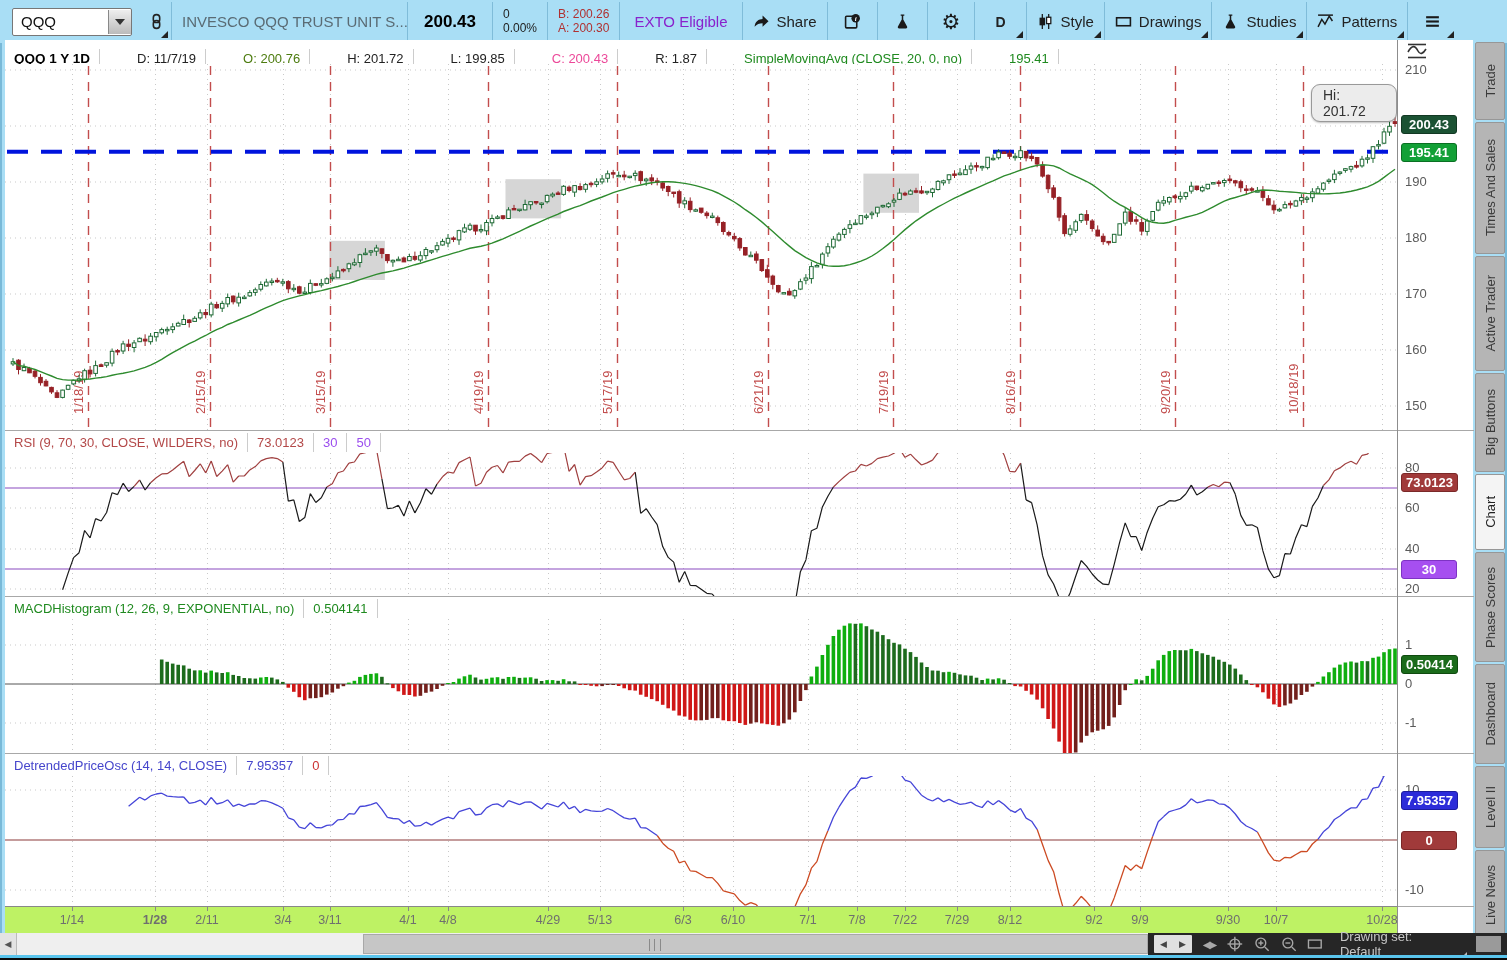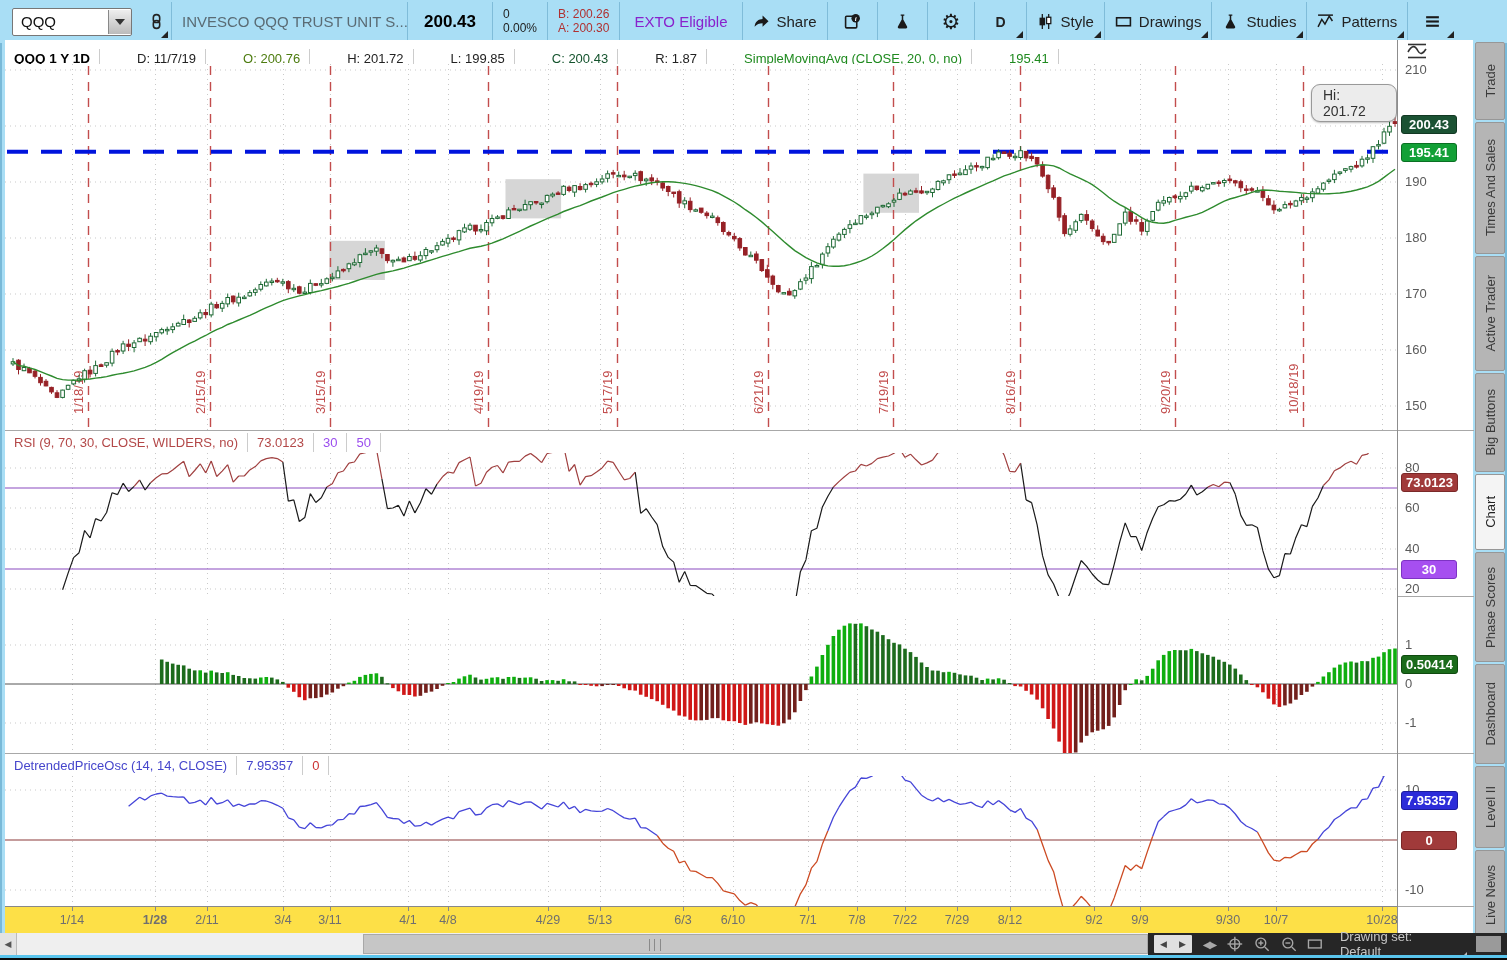--- a/index.html
+++ b/index.html
@@ -26,21 +26,21 @@
   .chart-col{position:absolute;left:5px;top:40px;width:1392px;height:893px;background:#fff;}
   .hdr{position:absolute;left:0;width:1392px;height:23px;background:#fff;display:flex;align-items:center;font-size:13px;border-top:1px solid #a8a8a8;box-sizing:border-box;}
   .hdr .seg{padding:2px 9px;border-right:1px solid #ccc;white-space:nowrap;}
   #main-hdr{top:8px;height:24px;border-top:none;border-bottom:4px solid #84cc16;gap:28px;}
   #main-hdr .seg:first-child{font-weight:bold;font-size:13.5px;}
   .plot{position:absolute;left:0;width:1392px;background:#fff;}
   #main-plot{top:24px;height:366px;}
   #rsi-hdr{top:390px;}  #rsi-plot{top:413px;height:143px;}
   #macd-hdr{top:556px;} #macd-plot{top:579px;height:134px;}
   #dpo-hdr{top:713px;}  #dpo-plot{top:736px;height:130px;}
-  #xaxis{position:absolute;left:0;top:866px;width:1392px;height:27px;background:#fde047;border-top:1px solid #888;box-sizing:border-box;}
+  #xaxis{position:absolute;left:0;top:866px;width:1392px;height:27px;background:#bef264;border-top:1px solid #888;box-sizing:border-box;}
   .xtick{position:absolute;top:6px;width:44px;margin-left:-22px;text-align:center;font-size:12.5px;color:#6f6f6f;}
   .xtickmark{position:absolute;top:0;width:1px;height:4px;background:#888;}
   .hi-bubble{position:absolute;left:1306px;top:44px;background:#ececec;border:1px solid #999;border-radius:9px;padding:2px 11px;font-size:14px;color:#333;box-shadow:0 1px 2px rgba(0,0,0,.25);}
   
   .axis-col{position:absolute;left:1397px;top:40px;width:76px;height:893px;background:#fff;border-left:1px solid #8d8d8d;box-sizing:border-box;}
   .ax{position:absolute;left:7px;font-size:13px;color:#5a5a5a;}
   .ax-sep{position:absolute;left:0;width:76px;height:1px;background:#a8a8a8;}
   .badge{position:absolute;left:3px;min-width:56px;box-sizing:border-box;text-align:center;color:#fff;font-size:13px;font-weight:bold;border-radius:3px;padding:1px 4px;}
   .axis-icon{position:absolute;left:8px;top:2px;}
   
@@ -171,21 +171,21 @@
     </div>
   </div>
 
   <div class="chart-col">
     <div class="hdr" id="main-hdr">
         <div class="seg" style="color: rgb(0, 0, 0);">QQQ 1 Y 1D</div>
         <div class="seg" style="color: rgb(34, 34, 34);">D: 11/7/19</div>
         <div class="seg" style="color: #4d7c0f;">O: 200.76</div>
         <div class="seg" style="color: rgb(34, 34, 34);">H: 201.72</div>
         <div class="seg" style="color: rgb(34, 34, 34);">L: 199.85</div>
-        <div class="seg" style="color: #14532d;">C: 200.43</div>
+        <div class="seg" style="color: #ec4899;">C: 200.43</div>
         <div class="seg" style="color: rgb(34, 34, 34);">R: 1.87</div>
         <div class="seg" style="color: rgb(31, 138, 31);">SimpleMovingAvg (CLOSE, 20, 0, no)</div>
         <div class="seg" style="color: rgb(31, 138, 31);">195.41</div>
       </div>
     <div class="plot" id="main-plot"><svg width="1392" height="366" viewBox="0 0 1392 366">
           <line x1="67.5" y1="0" x2="67.5" y2="366" stroke="#c9c9c9" stroke-width="1" stroke-dasharray="1 4"></line>
           <line x1="150.5" y1="0" x2="150.5" y2="366" stroke="#c9c9c9" stroke-width="1" stroke-dasharray="1 4"></line>
           <line x1="202.5" y1="0" x2="202.5" y2="366" stroke="#c9c9c9" stroke-width="1" stroke-dasharray="1 4"></line>
           <line x1="278.5" y1="0" x2="278.5" y2="366" stroke="#c9c9c9" stroke-width="1" stroke-dasharray="1 4"></line>
           <line x1="325.5" y1="0" x2="325.5" y2="366" stroke="#c9c9c9" stroke-width="1" stroke-dasharray="1 4"></line>
@@ -773,20 +773,24 @@
           <line x1="1377.5" y1="0" x2="1377.5" y2="143" stroke="#c9c9c9" stroke-width="1" stroke-dasharray="1 4"></line>
           <line x1="0" y1="15" x2="1392" y2="15" stroke="#c9c9c9" stroke-width="1" stroke-dasharray="1 4"></line>
           <line x1="0" y1="55" x2="1392" y2="55" stroke="#c9c9c9" stroke-width="1" stroke-dasharray="1 4"></line>
           <line x1="0" y1="96" x2="1392" y2="96" stroke="#c9c9c9" stroke-width="1" stroke-dasharray="1 4"></line>
           <line x1="0" y1="136" x2="1392" y2="136" stroke="#c9c9c9" stroke-width="1" stroke-dasharray="1 4"></line>
           <line x1="0" y1="35" x2="1392" y2="35" stroke="#8a4bbf" stroke-width="1.2"></line>
           <line x1="0" y1="116" x2="1392" y2="116" stroke="#8a4bbf" stroke-width="1.2"></line>
           <path d="M57.6 136.8 L63.1 120.1 M63.1 120.1 L68.6 104.6 M68.6 104.6 L74.1 99.7 M74.1 99.7 L79.6 77.5 M79.6 77.5 L85.1 84.8 M85.1 84.8 L90.6 65.6 M90.6 65.6 L96.1 68.0 M96.1 68.0 L101.6 59.5 M101.6 59.5 L107.1 39.7 M107.1 39.7 L112.6 41.6 M112.6 41.6 L118.1 30.2 M118.1 30.2 L123.6 38.5 M123.6 38.5 L129.1 33.4 M134.6 27.0 L140.1 37.0 M140.1 37.0 L145.6 29.7 M277.8 8.9 L283.3 48.2 M283.3 48.2 L288.8 46.8 M288.8 46.8 L294.3 68.5 M294.3 68.5 L299.8 64.6 M299.8 64.6 L305.3 40.6 M305.3 40.6 L310.8 49.5 M310.8 49.5 L316.3 44.8 M316.3 44.8 L321.8 34.1 M376.9 25.9 L382.4 55.6 M382.4 55.6 L387.9 55.0 M387.9 55.0 L393.4 52.2 M393.4 52.2 L398.9 63.1 M398.9 63.1 L404.4 47.9 M404.4 47.9 L409.9 59.9 M409.9 59.9 L415.4 49.7 M415.4 49.7 L420.9 35.8 M420.9 35.8 L426.5 41.3 M426.5 41.3 L432.0 31.1 M630.2 19.1 L635.7 60.4 M635.7 60.4 L641.2 55.7 M641.2 55.7 L646.7 64.0 M646.7 64.0 L652.2 71.6 M652.2 71.6 L657.7 93.6 M657.7 93.6 L663.2 104.4 M663.2 104.4 L668.7 109.1 M668.7 109.1 L674.2 129.3 M674.2 129.3 L679.7 118.4 M679.7 118.4 L685.2 132.3 M685.2 132.3 L690.7 132.6 M690.7 132.6 L696.2 136.2 M696.2 136.2 L701.8 140.3 M701.8 140.3 L707.3 141.0 M707.3 141.0 L712.8 148.2 M712.8 148.2 L718.3 154.9 M718.3 154.9 L723.8 156.9 M723.8 156.9 L729.3 159.1 M729.3 159.1 L734.8 162.9 M734.8 162.9 L740.3 165.0 M740.3 165.0 L745.8 165.1 M745.8 165.1 L751.3 166.5 M751.3 166.5 L756.8 168.7 M756.8 168.7 L762.3 169.8 M762.3 169.8 L767.8 170.7 M767.8 170.7 L773.3 171.6 M773.3 171.6 L778.8 171.6 M778.8 171.6 L784.3 171.9 M784.3 171.9 L789.8 152.1 M789.8 152.1 L795.4 118.7 M795.4 118.7 L800.9 106.9 M800.9 106.9 L806.4 77.7 M806.4 77.7 L811.9 75.3 M811.9 75.3 L817.4 53.9 M817.4 53.9 L822.9 43.2 M822.9 43.2 L828.4 34.0 M1015.6 10.1 L1021.1 46.9 M1021.1 46.9 L1026.6 49.6 M1026.6 49.6 L1032.1 71.7 M1032.1 71.7 L1037.6 102.8 M1037.6 102.8 L1043.1 121.9 M1043.1 121.9 L1048.6 131.0 M1048.6 131.0 L1054.1 144.6 M1054.1 144.6 L1059.6 151.6 M1059.6 151.6 L1065.1 140.0 M1065.1 140.0 L1070.7 123.3 M1070.7 123.3 L1076.2 107.5 M1076.2 107.5 L1081.7 113.4 M1081.7 113.4 L1087.2 121.0 M1087.2 121.0 L1092.7 127.0 M1092.7 127.0 L1098.2 131.2 M1098.2 131.2 L1103.7 131.7 M1103.7 131.7 L1109.2 111.3 M1109.2 111.3 L1114.7 89.1 M1114.7 89.1 L1120.2 69.9 M1120.2 69.9 L1125.7 83.6 M1125.7 83.6 L1131.2 83.6 M1131.2 83.6 L1136.7 97.5 M1136.7 97.5 L1142.2 79.2 M1142.2 79.2 L1147.7 65.3 M1147.7 65.3 L1153.2 53.7 M1153.2 53.7 L1158.7 51.8 M1158.7 51.8 L1164.3 47.7 M1164.3 47.7 L1169.8 48.1 M1169.8 48.1 L1175.3 46.2 M1175.3 46.2 L1180.8 41.0 M1180.8 41.0 L1186.3 32.1 M1186.3 32.1 L1191.8 42.0 M1191.8 42.0 L1197.3 38.8 M1197.3 38.8 L1202.8 34.1 M1224.8 29.5 L1230.3 41.3 M1230.3 41.3 L1235.8 62.4 M1235.8 62.4 L1241.3 72.3 M1241.3 72.3 L1246.8 71.8 M1246.8 71.8 L1252.4 74.5 M1252.4 74.5 L1257.9 97.8 M1257.9 97.8 L1263.4 116.1 M1263.4 116.1 L1268.9 124.7 M1268.9 124.7 L1274.4 122.6 M1274.4 122.6 L1279.9 100.7 M1279.9 100.7 L1285.4 101.0 M1285.4 101.0 L1290.9 84.4 M1290.9 84.4 L1296.4 71.7 M1296.4 71.7 L1301.9 73.6 M1301.9 73.6 L1307.4 53.4 M1307.4 53.4 L1312.9 45.0 M1312.9 45.0 L1318.4 32.5 " fill="none" stroke="#1a1a1a" stroke-width="1.2"></path>
           <path d="M129.1 33.4 L134.6 27.0 M145.6 29.7 L151.2 24.7 M151.2 24.7 L156.7 20.9 M156.7 20.9 L162.2 20.7 M162.2 20.7 L167.7 17.0 M167.7 17.0 L173.2 12.5 M173.2 12.5 L178.7 8.2 M178.7 8.2 L184.2 23.7 M184.2 23.7 L189.7 17.5 M189.7 17.5 L195.2 10.8 M195.2 10.8 L200.7 19.9 M200.7 19.9 L206.2 8.0 M206.2 8.0 L211.7 23.5 M211.7 23.5 L217.2 18.1 M217.2 18.1 L222.7 11.7 M222.7 11.7 L228.2 29.1 M228.2 29.1 L233.7 23.0 M233.7 23.0 L239.3 23.0 M239.3 23.0 L244.8 16.9 M244.8 16.9 L250.3 13.6 M250.3 13.6 L255.8 7.9 M255.8 7.9 L261.3 5.6 M261.3 5.6 L266.8 4.7 M266.8 4.7 L272.3 5.6 M272.3 5.6 L277.8 8.9 M321.8 34.1 L327.3 30.8 M327.3 30.8 L332.9 19.8 M332.9 19.8 L338.4 18.0 M338.4 18.0 L343.9 10.1 M343.9 10.1 L349.4 9.0 M349.4 9.0 L354.9 0.9 M354.9 0.9 L360.4 -0.3 M360.4 -0.3 L365.9 -2.2 M365.9 -2.2 L371.4 -4.3 M371.4 -4.3 L376.9 25.9 M432.0 31.1 L437.5 23.8 M437.5 23.8 L443.0 19.0 M443.0 19.0 L448.5 20.2 M448.5 20.2 L454.0 9.6 M454.0 9.6 L459.5 6.7 M459.5 6.7 L465.0 4.0 M465.0 4.0 L470.5 33.0 M470.5 33.0 L476.0 30.3 M476.0 30.3 L481.5 19.3 M481.5 19.3 L487.0 14.3 M487.0 14.3 L492.5 12.5 M492.5 12.5 L498.0 19.9 M498.0 19.9 L503.5 9.1 M503.5 9.1 L509.0 8.4 M509.0 8.4 L514.5 8.4 M514.5 8.4 L520.1 3.1 M520.1 3.1 L525.6 0.4 M525.6 0.4 L531.1 4.5 M531.1 4.5 L536.6 9.6 M536.6 9.6 L542.1 0.5 M542.1 0.5 L547.6 -0.6 M547.6 -0.6 L553.1 -1.3 M553.1 -1.3 L558.6 -7.1 M558.6 -7.1 L564.1 18.3 M564.1 18.3 L569.6 11.5 M569.6 11.5 L575.1 32.2 M575.1 32.2 L580.6 23.7 M580.6 23.7 L586.1 22.7 M586.1 22.7 L591.6 19.1 M591.6 19.1 L597.1 14.9 M597.1 14.9 L602.6 8.2 M602.6 8.2 L608.2 9.4 M608.2 9.4 L613.7 18.2 M613.7 18.2 L619.2 26.8 M619.2 26.8 L624.7 25.5 M624.7 25.5 L630.2 19.1 M828.4 34.0 L833.9 28.6 M833.9 28.6 L839.4 23.8 M839.4 23.8 L844.9 19.4 M844.9 19.4 L850.4 18.0 M850.4 18.0 L855.9 11.4 M855.9 11.4 L861.4 13.0 M861.4 13.0 L866.9 10.4 M866.9 10.4 L872.4 5.6 M872.4 5.6 L877.9 4.2 M877.9 4.2 L883.5 3.0 M883.5 3.0 L889.0 0.3 M889.0 0.3 L894.5 -4.2 M894.5 -4.2 L900.0 4.3 M900.0 4.3 L905.5 1.2 M905.5 1.2 L911.0 6.8 M911.0 6.8 L916.5 12.0 M916.5 12.0 L922.0 9.9 M922.0 9.9 L927.5 7.1 M927.5 7.1 L933.0 -0.4 M933.0 -0.4 L938.5 -0.9 M938.5 -0.9 L944.0 -5.4 M944.0 -5.4 L949.5 -5.9 M949.5 -5.9 L955.0 -6.5 M955.0 -6.5 L960.5 -8.8 M960.5 -8.8 L966.0 -11.0 M966.0 -11.0 L971.5 -3.5 M971.5 -3.5 L977.1 -4.1 M977.1 -4.1 L982.6 -10.4 M982.6 -10.4 L988.1 -3.3 M988.1 -3.3 L993.6 -7.8 M993.6 -7.8 L999.1 1.9 M999.1 1.9 L1004.6 18.3 M1004.6 18.3 L1010.1 18.9 M1010.1 18.9 L1015.6 10.1 M1202.8 34.1 L1208.3 31.5 M1208.3 31.5 L1213.8 33.8 M1213.8 33.8 L1219.3 29.2 M1219.3 29.2 L1224.8 29.5 M1318.4 32.5 L1323.9 26.9 M1323.9 26.9 L1329.4 17.7 M1329.4 17.7 L1334.9 14.9 M1334.9 14.9 L1340.4 10.7 M1340.4 10.7 L1346.0 8.3 M1346.0 8.3 L1351.5 11.2 M1351.5 11.2 L1357.0 2.3 M1357.0 2.3 L1362.5 1.2 M1362.5 1.2 L1368.0 -6.6 M1368.0 -6.6 L1373.5 -7.7 M1373.5 -7.7 L1379.0 -12.7 M1379.0 -12.7 L1384.5 -14.3 M1384.5 -14.3 L1390.0 -15.0 " fill="none" stroke="#a04040" stroke-width="1.2"></path>
         </svg></div>
+    <div class="hdr" id="macd-hdr">
+        <div class="seg" style="color: rgb(31, 138, 31);">MACDHistogram (12, 26, 9, EXPONENTIAL, no)</div>
+        <div class="seg" style="color: rgb(31, 138, 31);">0.504141</div>
+      </div>
     <div class="plot" id="macd-plot"><svg width="1392" height="134" viewBox="0 0 1392 134">
           <line x1="67.5" y1="0" x2="67.5" y2="134" stroke="#c9c9c9" stroke-width="1" stroke-dasharray="1 4"></line>
           <line x1="150.5" y1="0" x2="150.5" y2="134" stroke="#c9c9c9" stroke-width="1" stroke-dasharray="1 4"></line>
           <line x1="202.5" y1="0" x2="202.5" y2="134" stroke="#c9c9c9" stroke-width="1" stroke-dasharray="1 4"></line>
           <line x1="278.5" y1="0" x2="278.5" y2="134" stroke="#c9c9c9" stroke-width="1" stroke-dasharray="1 4"></line>
           <line x1="325.5" y1="0" x2="325.5" y2="134" stroke="#c9c9c9" stroke-width="1" stroke-dasharray="1 4"></line>
           <line x1="403.5" y1="0" x2="403.5" y2="134" stroke="#c9c9c9" stroke-width="1" stroke-dasharray="1 4"></line>
           <line x1="443.5" y1="0" x2="443.5" y2="134" stroke="#c9c9c9" stroke-width="1" stroke-dasharray="1 4"></line>
           <line x1="543.5" y1="0" x2="543.5" y2="134" stroke="#c9c9c9" stroke-width="1" stroke-dasharray="1 4"></line>
           <line x1="595.5" y1="0" x2="595.5" y2="134" stroke="#c9c9c9" stroke-width="1" stroke-dasharray="1 4"></line>

